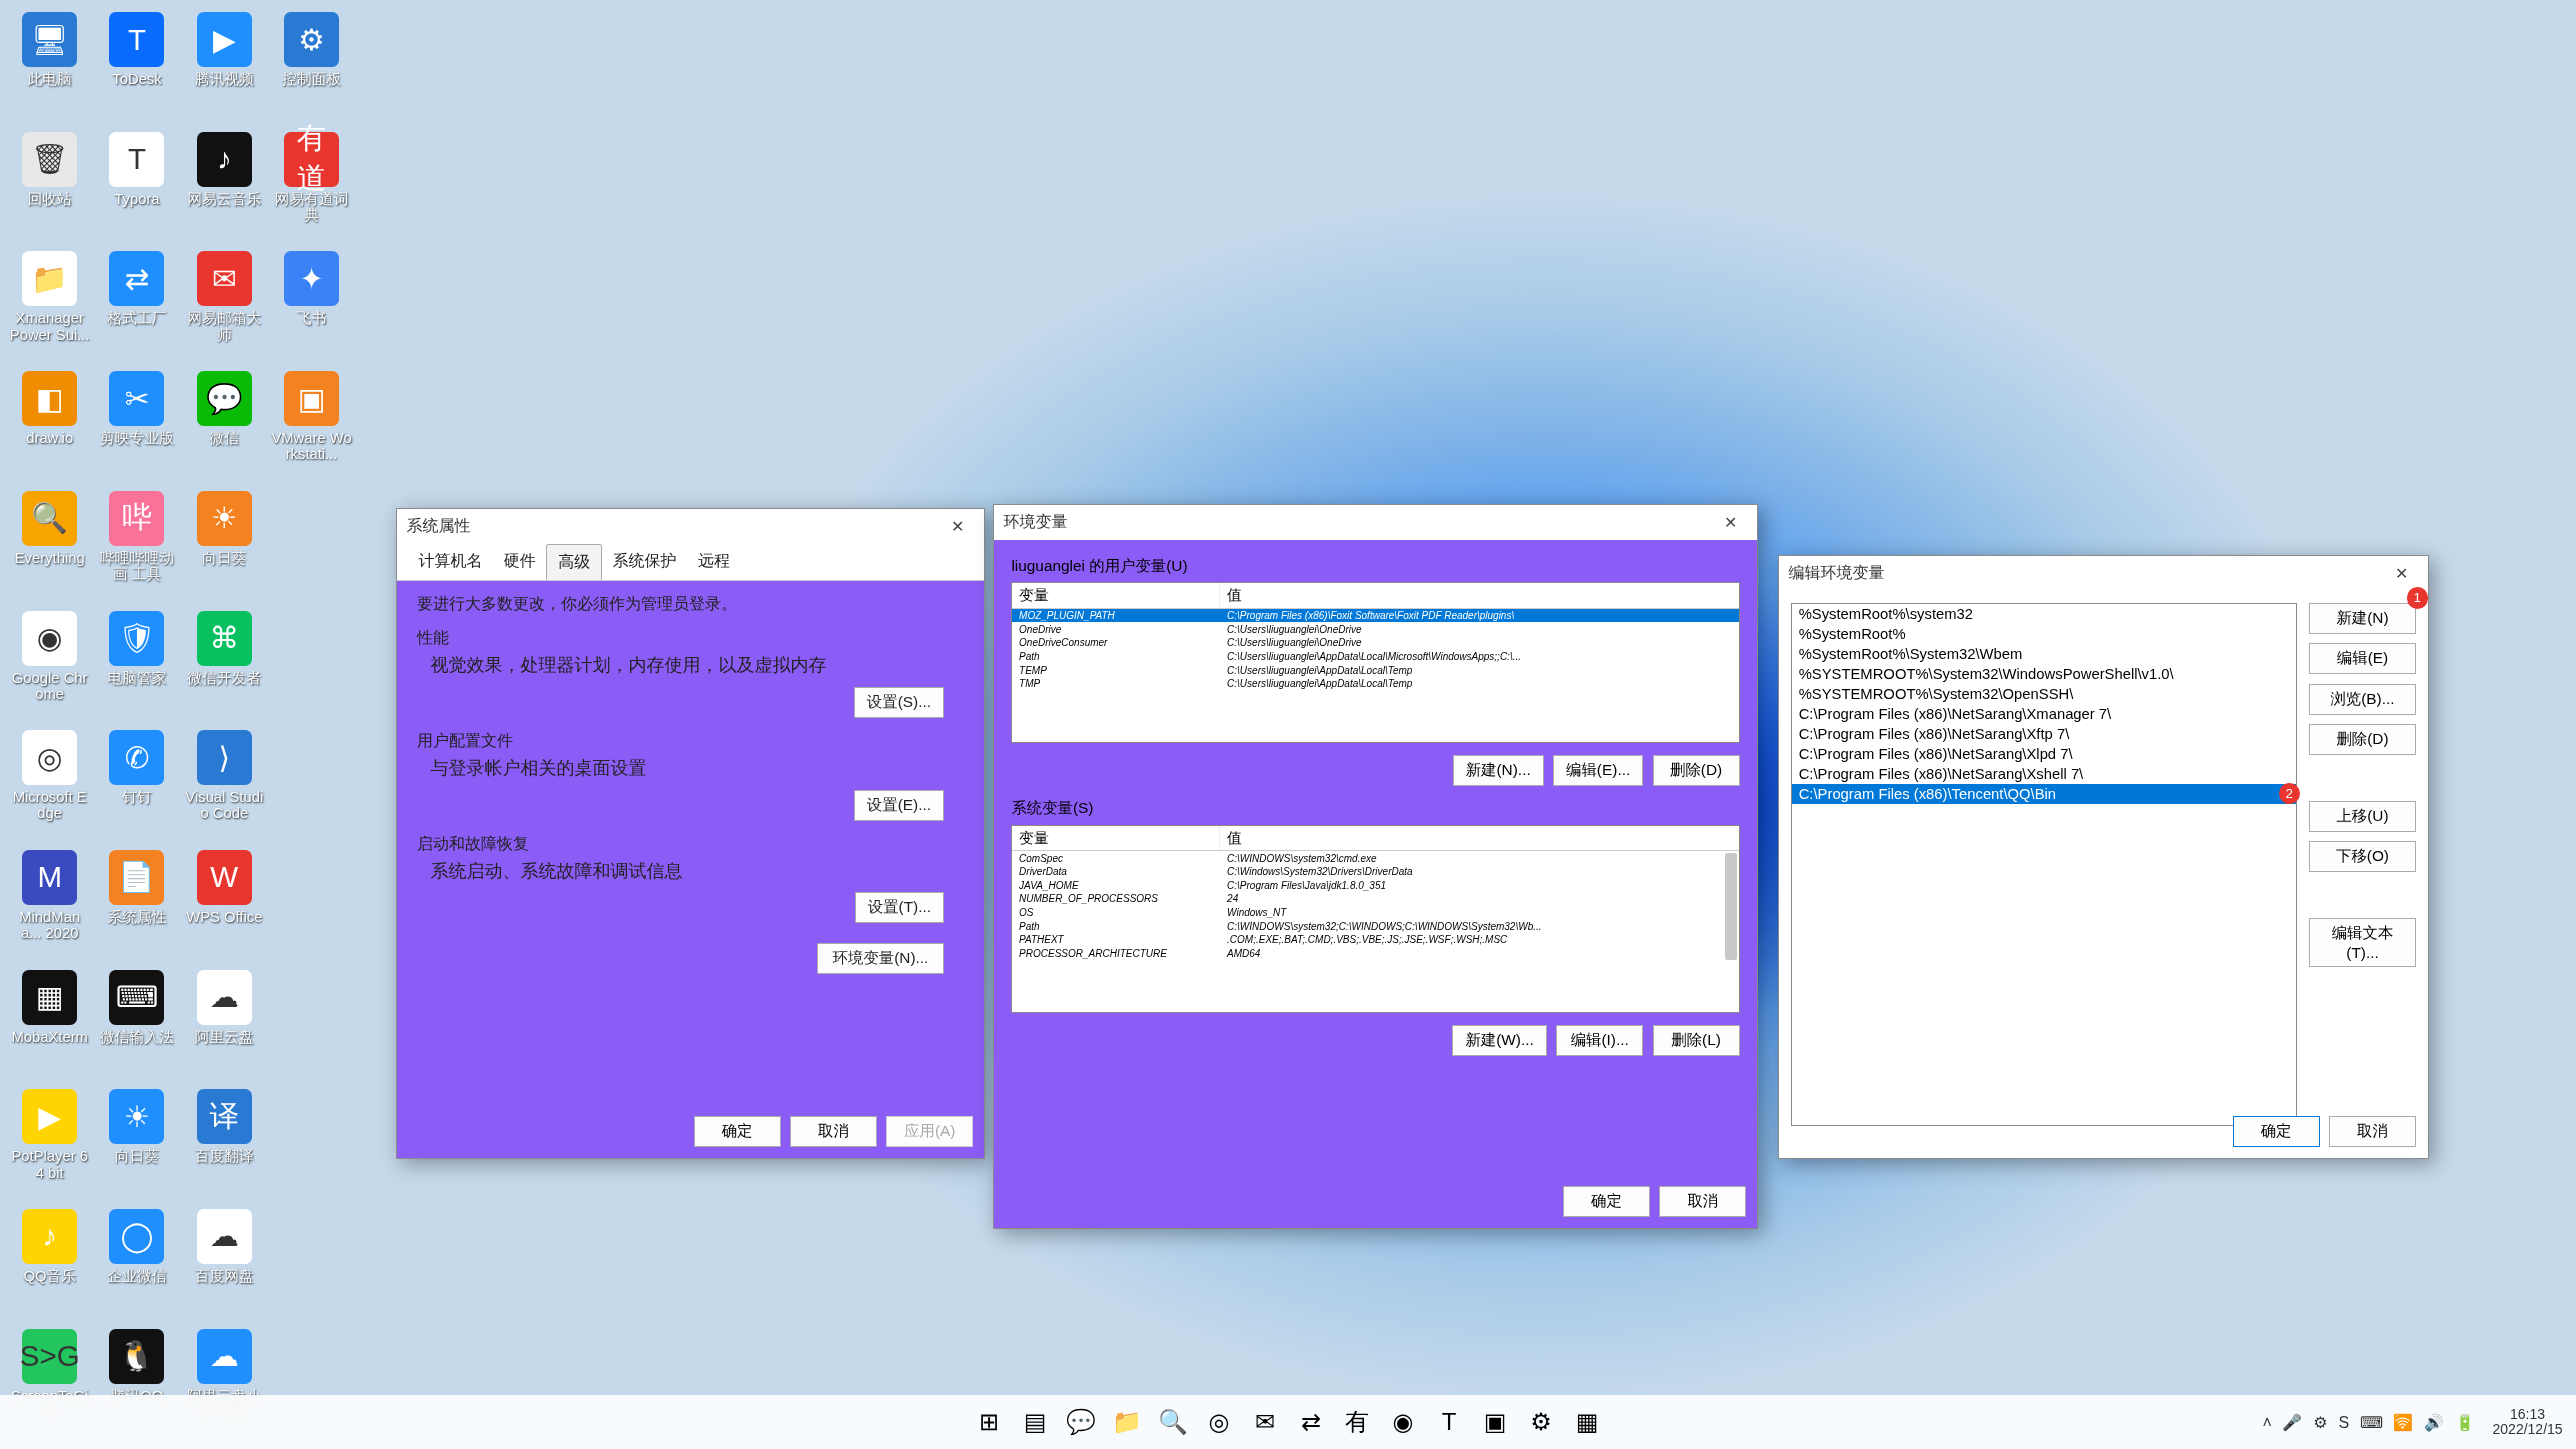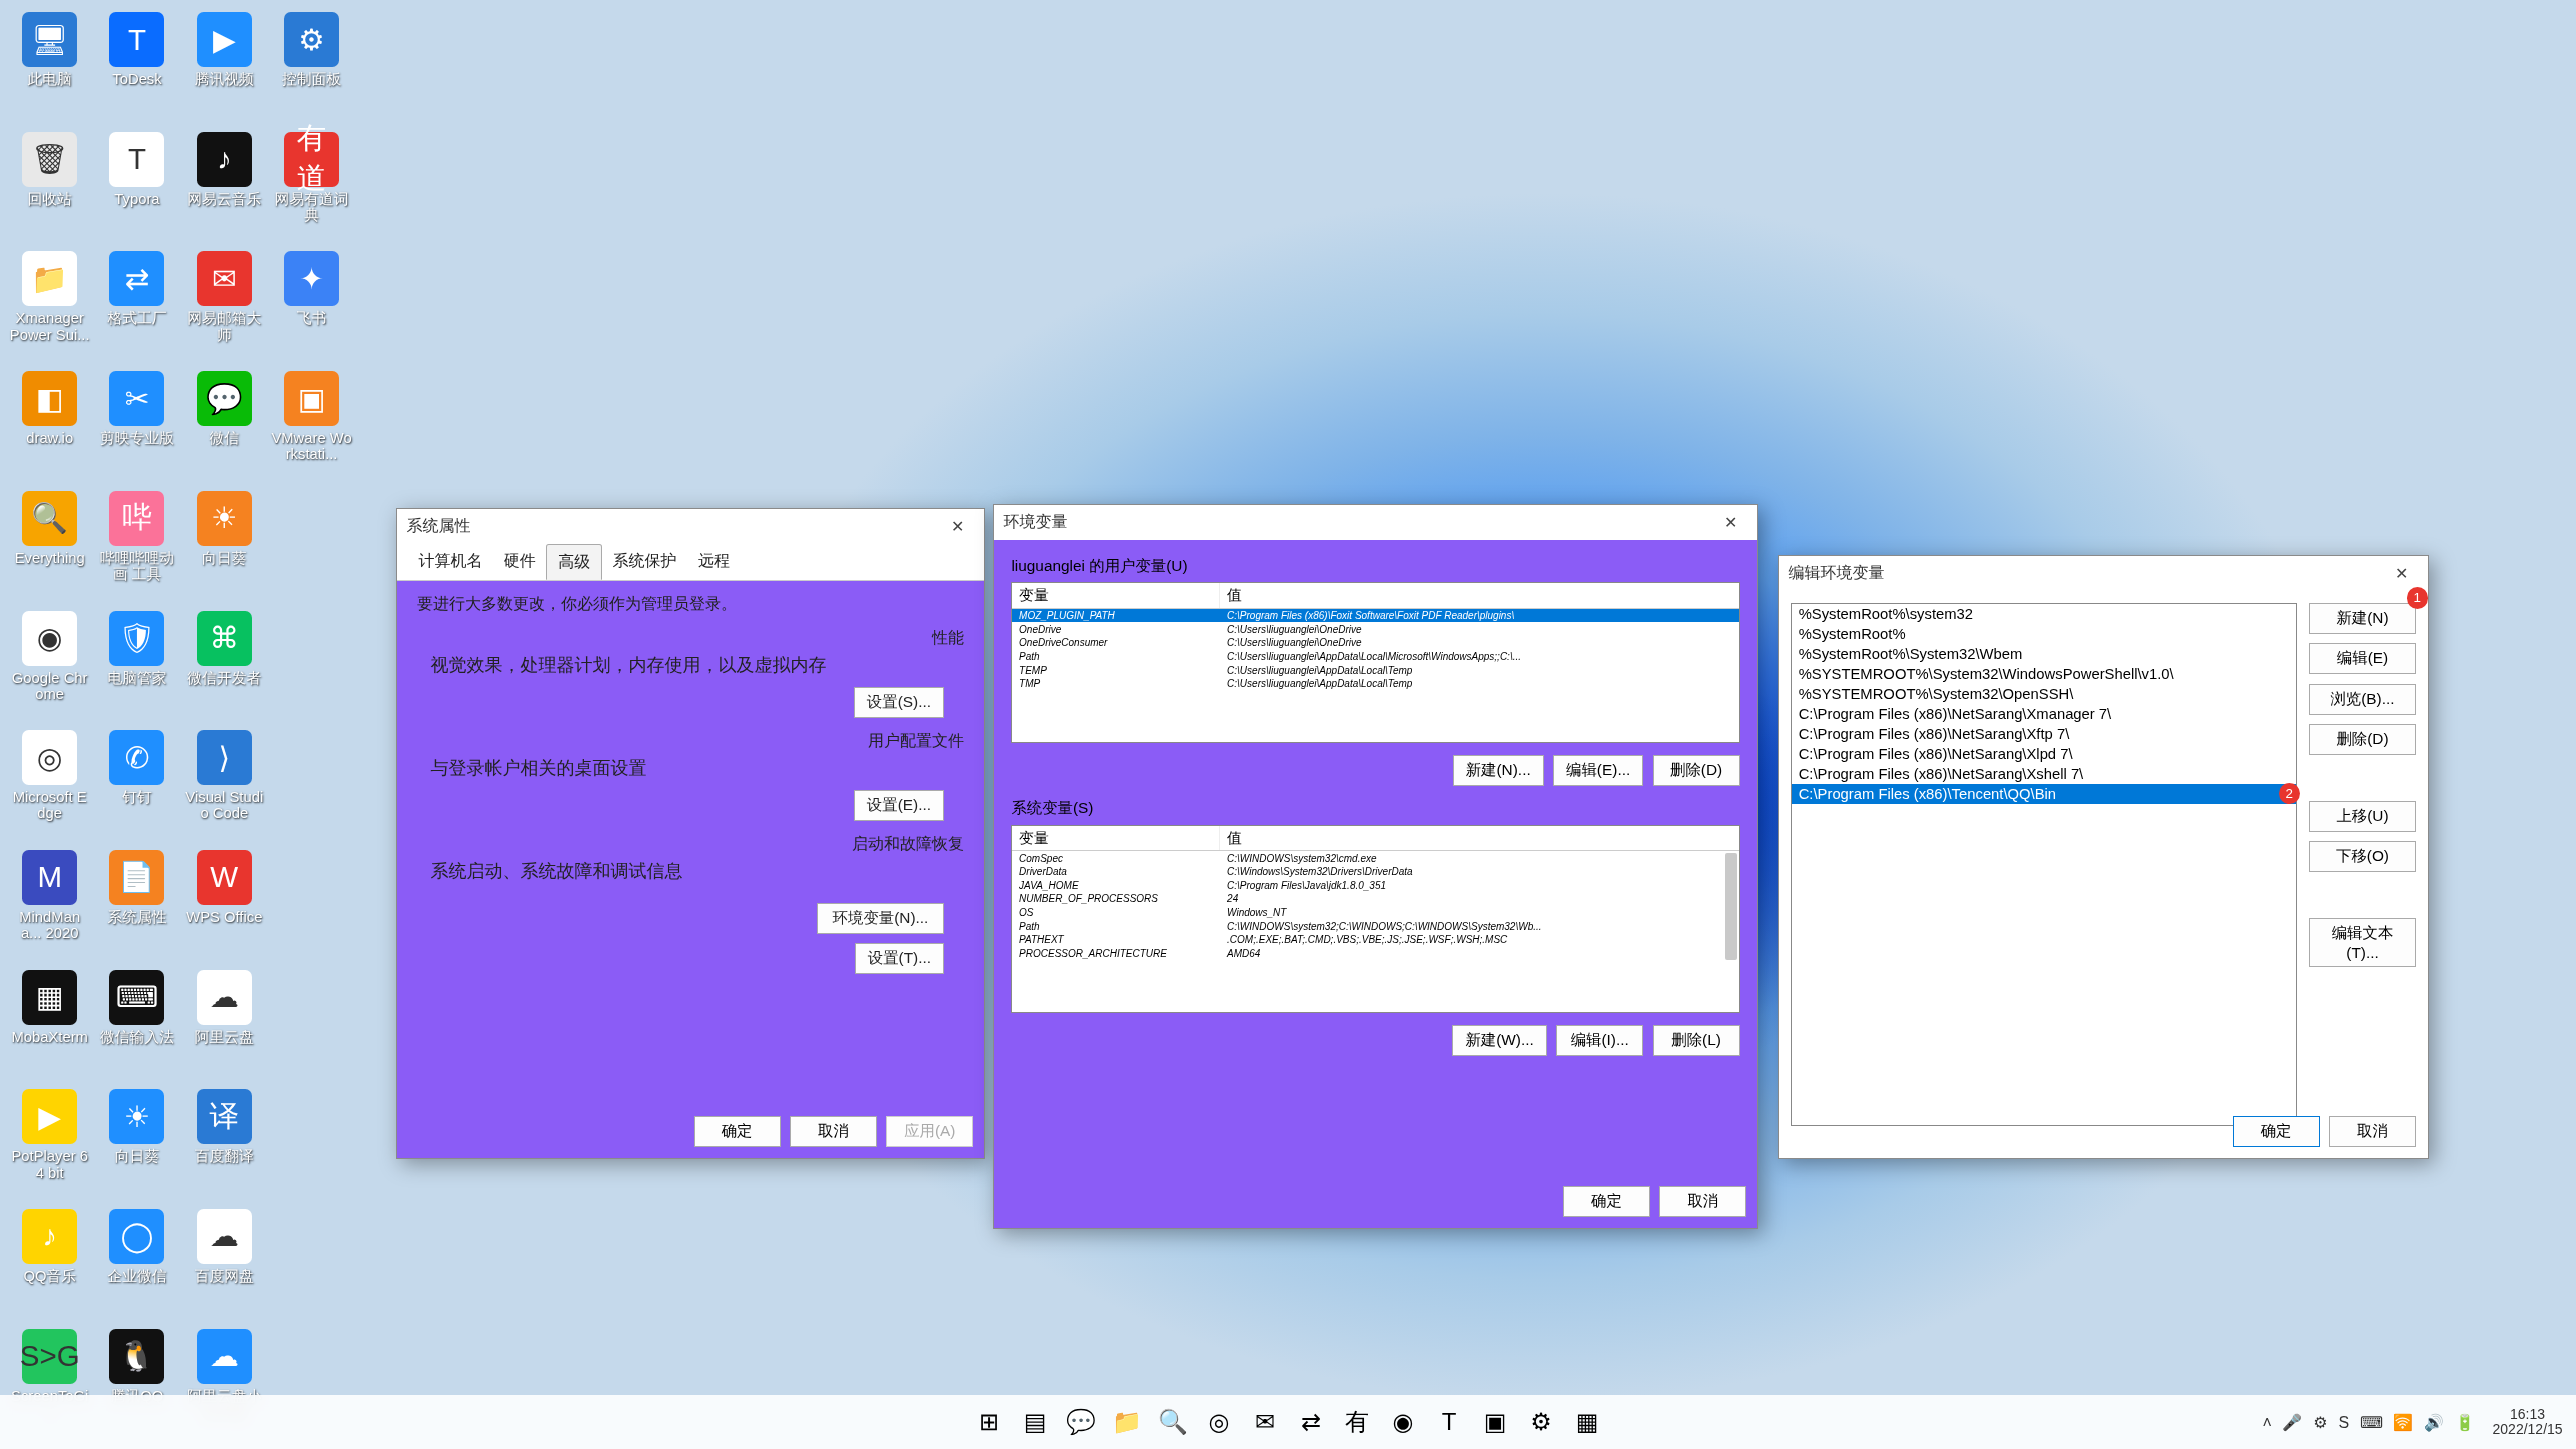--- a/index.html
+++ b/index.html
@@ -19,21 +19,21 @@
 
 .win { position: absolute; background: #8b5cf6; border: 0.7px solid #8a8a8a; box-shadow: 5.4px 5.4px 20px rgba(0,0,0,.35); }
 .titlebar { height: 35px; display: flex; align-items: center; padding: 0 9.4px; font-size: 16px; color: #333; background: #fff; }
 .titlebar .close { margin-left: auto; width: 34px; text-align: center; color: #444; }
 
 #win-sysprops { left: 396px; top: 508px; width: 589px; height: 651px; }
 .tabs { display: flex; padding: 0 10.7px; background: #fff; border-bottom: 0.7px solid #ccc; }
 .tab { padding: 6.7px 10.7px; font-size: 16px; color: #222; text-align: center; }
 .tab.active { border: 0.7px solid #aaa; border-bottom: 0.7px solid #f3f3f3; margin-bottom: -0.7px; background: #f3f3f3; border-radius: 2.7px 2.7px 0 0; }
 .sp-body { padding: 13.4px 20px; font-size: 16px; color: #222; }
-.group-title { margin: 13.4px 0 4px; text-align: right; }
+.group-title { margin: 13.4px 0 4px; }
 .group-sub { margin-left: 13.4px; font-size: 18px; }
 .btn { background: #fdfdfd; border: 0.7px solid #aaa; padding: 4px 12px; font-size: 15.4px; min-width: 87px; text-align: center; }
 .btn-row-right { display: flex; justify-content: flex-end; margin: 9.4px 20px 0 0; }
 .footer-btns { position: absolute; bottom: 10.7px; right: 10.7px; display: flex; gap: 9.4px; }
 
 #win-env { left: 993px; top: 504px; width: 765px; height: 725px; }
 .ev-body { padding: 9.4px 17.4px; font-size: 15.4px; }
 .ev-group-label { margin: 6.7px 0 5.4px; }
 .ev-table { width: 100%; height: 161px; background: #fff; border: 0.7px solid #888; overflow: hidden; }
 .ev-table.system { height: 188px; margin-top: 5.4px; position: relative; }
@@ -278,25 +278,25 @@
     <div class="btn-row-right">
         <div class="btn">设置(S)...</div>
       </div>
     <div class="group-title">用户配置文件</div>
     <div class="group-sub">与登录帐户相关的桌面设置</div>
     <div class="btn-row-right">
         <div class="btn">设置(E)...</div>
       </div>
     <div class="group-title">启动和故障恢复</div>
     <div class="group-sub">系统启动、系统故障和调试信息</div>
+    <div class="btn-row-right">
+        <div class="btn">设置(T)...</div>
+      </div>
     <div class="btn-row-right" style="margin-top:20px;">
         <div class="btn" style="min-width:127px;">环境变量(N)...</div>
-      </div>
-    <div class="btn-row-right">
-        <div class="btn">设置(T)...</div>
       </div>
   </div>
   <div class="footer-btns">
     <div class="btn">确定</div>
     <div class="btn">取消</div>
     <div class="btn disabled">应用(A)</div>
   </div>
 </div>
 
 <div class="win" id="win-env">

